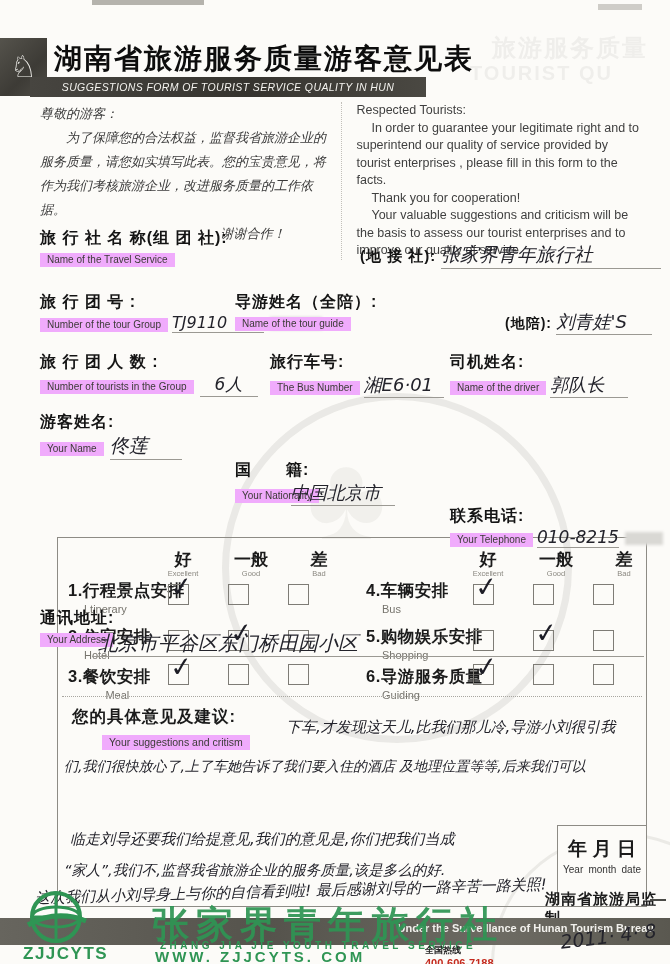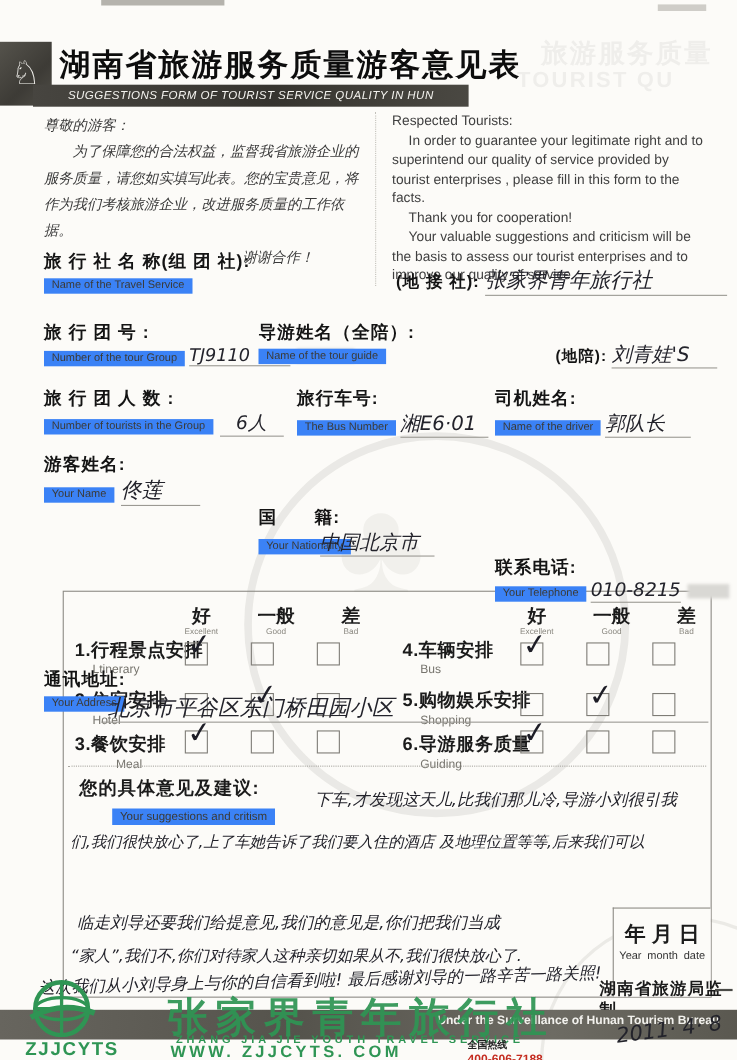--- a/index.html
+++ b/index.html
@@ -21,21 +21,21 @@
   .intro{position:absolute;top:102px;left:40px;width:600px;display:flex;}
   .intro-zh{width:292px;font-size:13px;font-style:italic;color:#3a3a3a;line-height:1.85;}
   .intro-zh .ind{text-indent:2em;}
   .intro-zh .close{text-align:right;padding-right:42px;}
   .intro-en{width:288px;margin-left:14px;padding-left:14px;border-left:1px dotted #c2c0ba;
       font-size:12.5px;color:#3f3f3f;line-height:1.4;}
   .intro-en p{margin:0;text-indent:1.2em;}
   .intro-en .sal{text-indent:0;}
   
   .zh-label{font-size:16px;font-weight:bold;letter-spacing:1px;color:#141414;}
-  .en-chip{display:inline-block;background:#3b82f6;color:#3b3a36;font-size:10px;
+  .en-chip{display:inline-block;background:#f0abfc;color:#3b3a36;font-size:10px;
       padding:1px 7px 2px 7px;margin-top:3px;white-space:nowrap;}
   .hw{font-family:"DejaVu Sans",sans-serif;font-style:italic;color:#23232b;}
   .uline{border-bottom:1px solid #9b9993;}
   .redact{display:inline-block;width:52px;height:13px;background:#d9d8d4;filter:blur(1.5px);
       vertical-align:middle;margin-left:6px;}
   .frow{position:absolute;}
   
   .big-box{position:absolute;top:537px;left:57px;width:588px;height:368px;border:1.5px solid #8d8b85;}
   .rat-head{position:absolute;display:flex;width:180px;justify-content:space-between;top:0;}
   .rat-h{width:44px;text-align:center;}
@@ -261,21 +261,21 @@
     <div class="cbox" style="left:535px;top:126px;"></div>
 
     <div class="dotted-div"></div>
 
     <div class="sug-label-zh">您的具体意见及建议:</div>
     <div class="sug-label-en"><span class="en-chip" style="font-size:10.5px;">Your suggestions and critism</span></div>
 
     <div class="sug-line hw" style="left:228px;top:180px;width:352px;font-size:15px;">下车,才发现这天儿,比我们那儿冷,导游小刘很引我</div>
     <div class="sug-line hw" style="left:6px;top:220px;width:574px;font-size:14px;">们,我们很快放心了,上了车她告诉了我们要入住的酒店 及地理位置等等,后来我们可以</div>
     <div class="sug-line hw" style="left:12px;top:292px;width:486px;font-size:15px;">临走刘导还要我们给提意见,我们的意见是,你们把我们当成</div>
-    <div class="sug-line hw" style="left:6px;top:324px;width:492px;font-size:14.5px;">“家人”,我们不,你们对待家人这种亲切如果从不,我们很快放心了.</div>
+    <div class="sug-line hw" style="left:6px;top:324px;width:492px;font-size:14.5px;">“家人”,我们不,监督我省旅游企业的服务质量,该是多么的好.</div>
 
     <div class="date-box">
       <div class="date-zh">
         <span>年</span>
         <span>月</span>
         <span>日</span>
       </div>
       <div class="date-en">
         <span>Year</span>
         <span>month</span>

